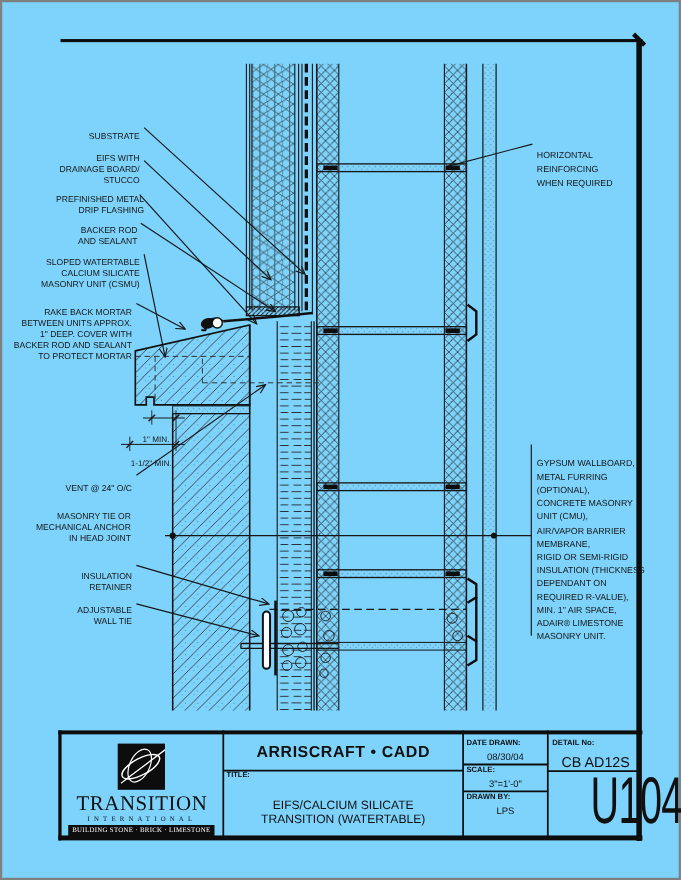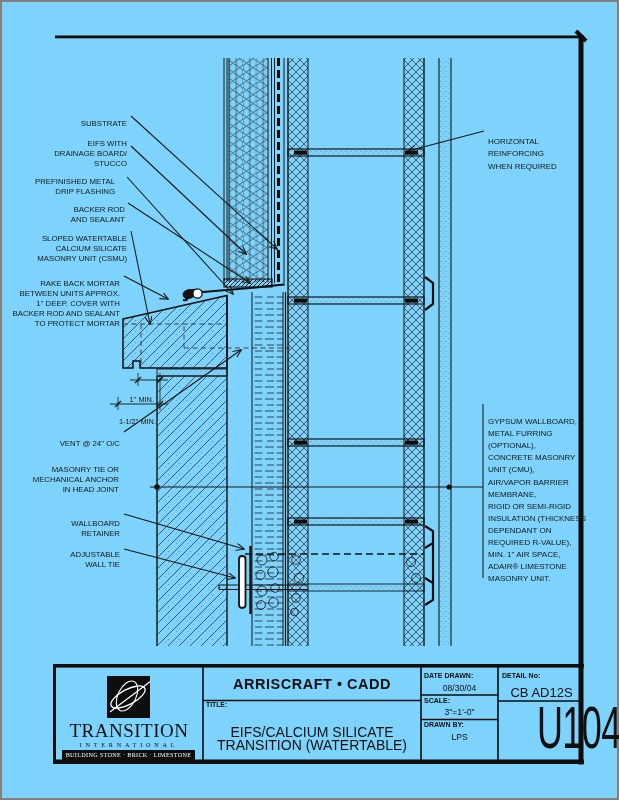--- a/index.html
+++ b/index.html
@@ -12,21 +12,21 @@
   .lab-r{text-align:right;}
   .lab-l{text-align:left;}
   .lab-wide{line-height:12.1px;font-size:8px;}
   .dim{position:absolute;font-size:7.4px;color:#161616;white-space:pre;}
   
   .tb{position:absolute;color:#101010;}
   .tb-header{left:203px;top:676px;width:218px;text-align:center;
              font-size:14.5px;font-weight:bold;letter-spacing:0.5px;}
   .tb-title-label{left:206px;top:701px;font-size:6.8px;font-weight:bold;}
   .tb-title{left:203px;top:712px;width:218px;text-align:center;
-            font-size:14px;line-height:13.5px;white-space:pre-line;}
+            font-size:11px;line-height:13.5px;white-space:pre-line;}
   .tb-small-label{font-size:7px;font-weight:bold;}
   .tb-small-val{font-size:8.6px;}
   .cell-val{width:77px;text-align:center;}
   .tb-detail-label{left:502px;top:672px;}
   .tb-detail-val{left:498px;top:685px;width:87px;text-align:center;font-size:13px;}
   .tb-sheet{left:498px;top:700px;width:87px;text-align:center;padding-left:11px;}
   .tb-sheet span{display:inline-block;font-size:60px;line-height:56px;
                  transform:scaleX(0.60);transform-origin:50% 0;letter-spacing:-1px;}
   .logo-name{left:55px;top:720px;width:148px;text-align:center;
              font-family:"Liberation Serif",serif;font-size:19px;letter-spacing:0.5px;}
@@ -270,21 +270,21 @@
       </g>
     </g>
   </svg>
 
   <div class="lab lab-r" style="right:492px;top:109px;">
     <span>SUBSTRATE</span></div>
   <div class="lab lab-r" style="right:492px;top:129px;">
     <span>EIFS WITH
 DRAINAGE BOARD/
 STUCCO</span></div>
-  <div class="lab lab-r" style="right:504px;top:167px;">
+  <div class="lab lab-r" style="right:488px;top:167px;">
     <span>PREFINISHED METAL
 DRIP FLASHING</span></div>
   <div class="lab lab-r" style="right:494px;top:195px;">
     <span>BACKER ROD
 AND SEALANT</span></div>
   <div class="lab lab-r" style="right:492px;top:224px;">
     <span>SLOPED WATERTABLE
 CALCIUM SILICATE
 MASONRY UNIT (CSMU)</span></div>
   <div class="lab lab-r" style="right:499px;top:269px;">
@@ -293,21 +293,21 @@
 1" DEEP.  COVER WITH
 BACKER ROD AND SEALANT
 TO PROTECT MORTAR</span></div>
   <div class="lab lab-r" style="right:499px;top:429px;">
     <span>VENT @ 24" O/C</span></div>
   <div class="lab lab-r" style="right:500px;top:455px;">
     <span>MASONRY TIE OR
 MECHANICAL ANCHOR
 IN HEAD JOINT</span></div>
   <div class="lab lab-r" style="right:499px;top:509px;">
-    <span>WALLBOARD
+    <span>INSULATION
 RETAINER</span></div>
   <div class="lab lab-r" style="right:499px;top:540px;">
     <span>ADJUSTABLE
 WALL TIE</span></div>
 
   <div class="dim" style="right:465px;top:386px;">
     <span>1" MIN.</span></div>
   <div class="dim" style="right:463px;top:408px;">
     <span>1-1/2" MIN.</span></div>
 

